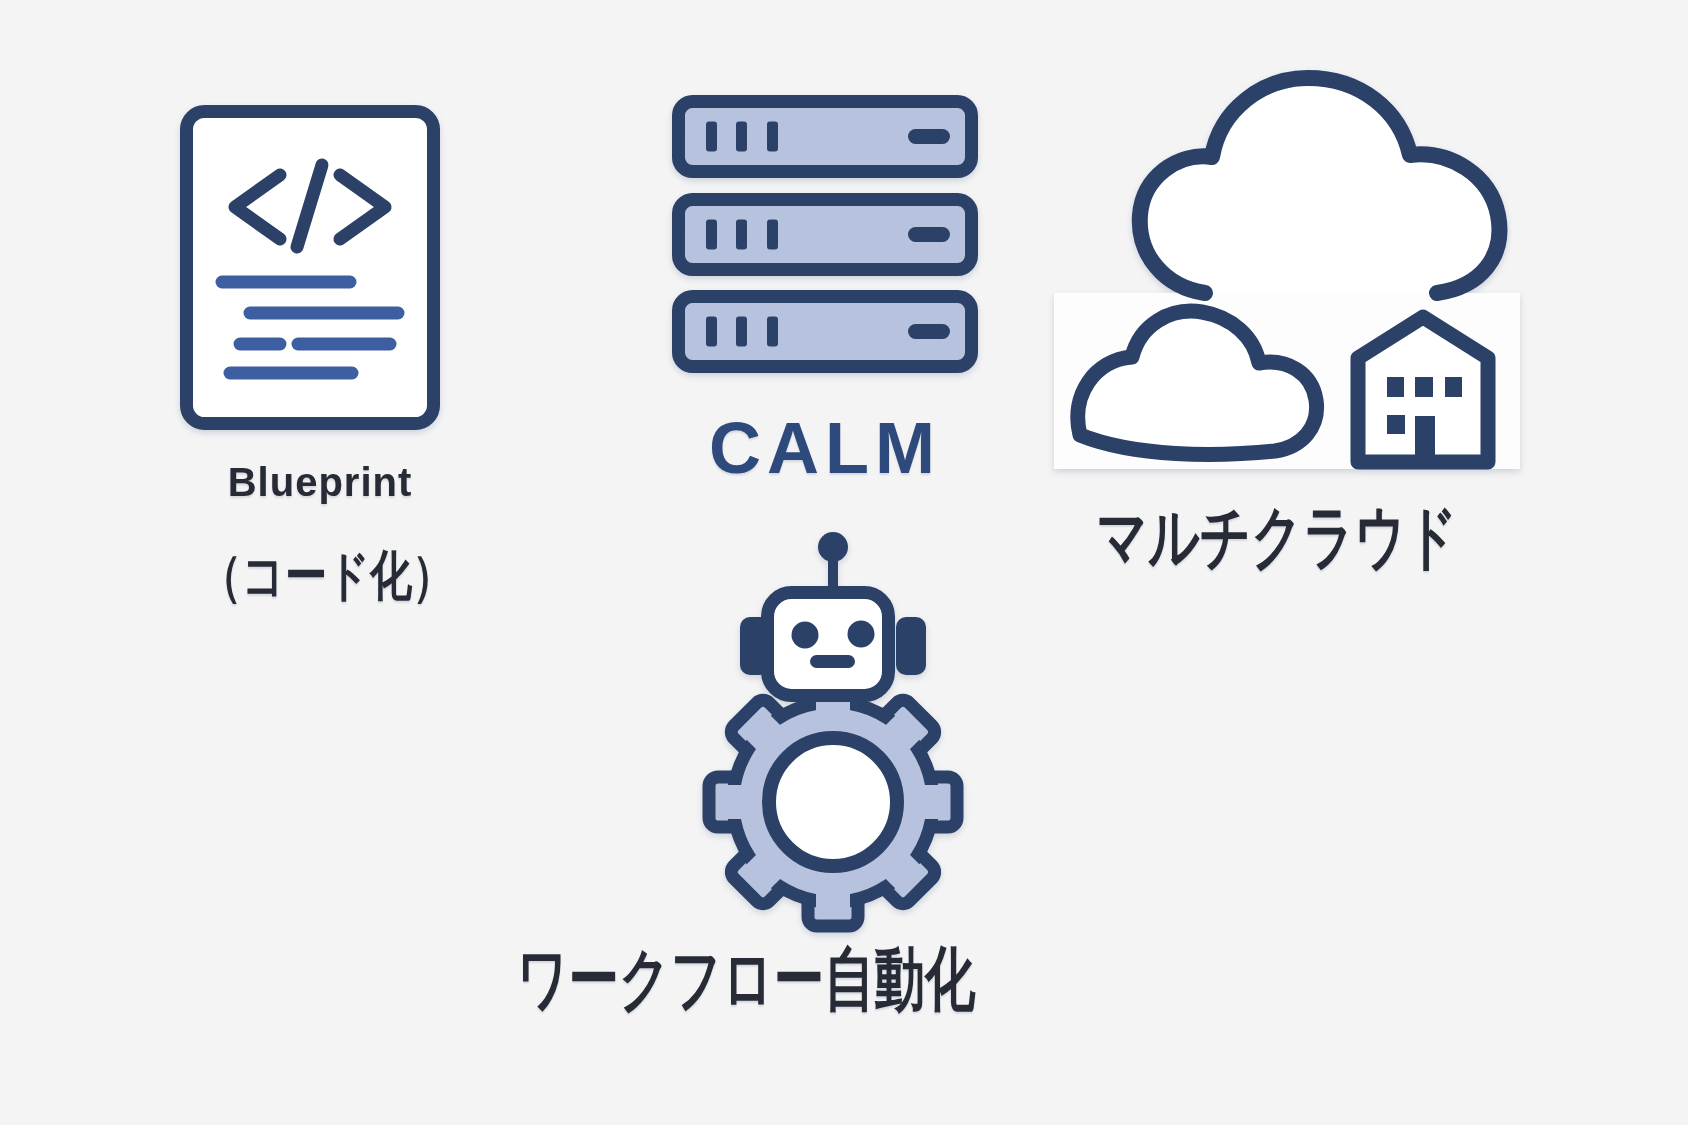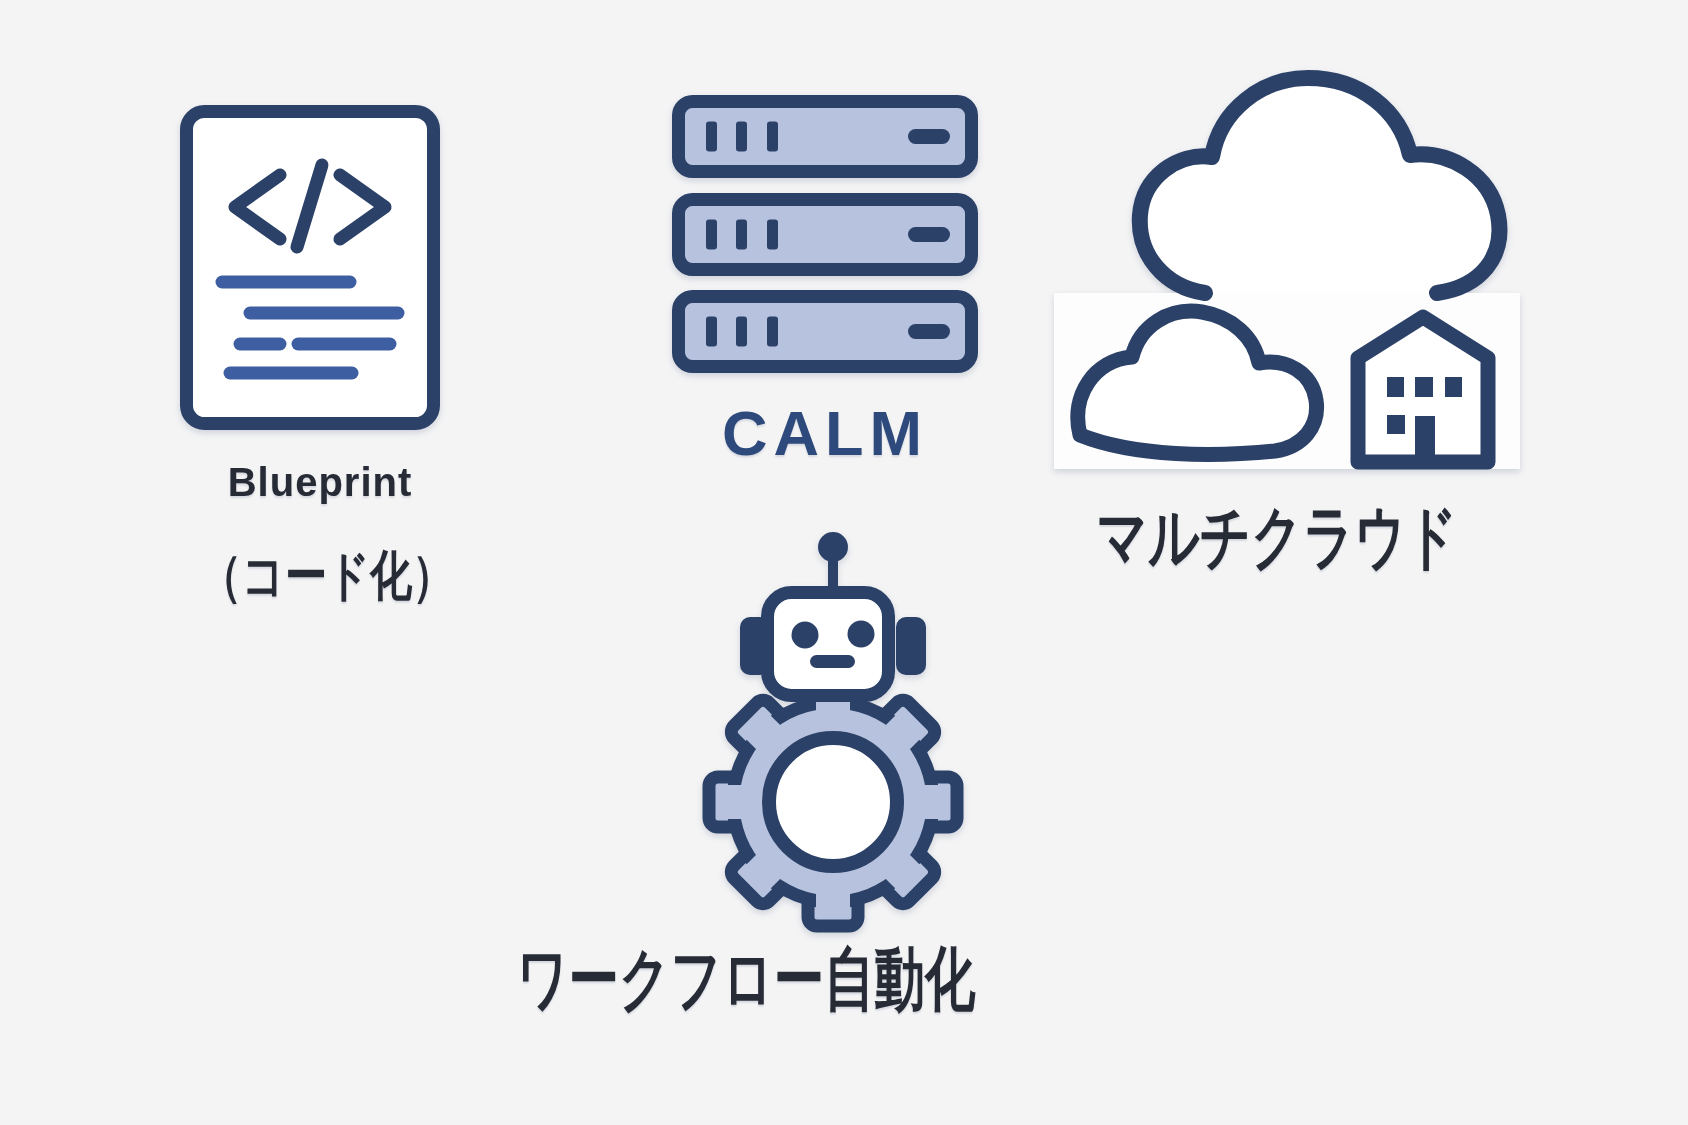--- a/index.html
+++ b/index.html
@@ -75,21 +75,21 @@
         <rect class="fN" x="248" y="142" width="42" height="15" rx="7.5"></rect>
       </g>
       <g>
         <rect class="fP sN" x="18.5" y="211.5" width="293" height="70" rx="14" stroke-width="13"></rect>
         <rect class="fN" x="46" y="231.5" width="11" height="30" rx="3"></rect>
         <rect class="fN" x="76" y="231.5" width="11" height="30" rx="3"></rect>
         <rect class="fN" x="107" y="231.5" width="11" height="30" rx="3"></rect>
         <rect class="fN" x="248" y="239" width="42" height="15" rx="7.5"></rect>
       </g>
     </svg>
-    <div class="label calm" style="left:625px;top:402px;width:400px;font-size:63px">CALM</div>
+    <div class="label calm" style="left:625px;top:412px;width:400px;font-size:72px">CALM</div>
   </div>
 
   <div class="fig">
     <svg class="icon-svg" style="left:1040px;top:55px" width="480" height="420" viewBox="0 0 480 420">
       <rect x="14" y="238" width="466" height="176" fill="#fdfdfe"></rect>
       <path class="fW sN" stroke-width="16" stroke-linecap="round" stroke-linejoin="round" d="M165 238
                C125 232 97 200 100 160
                C103 122 138 97 172 102
                C180 55 222 23 268 23
                C320 23 360 55 370 100

